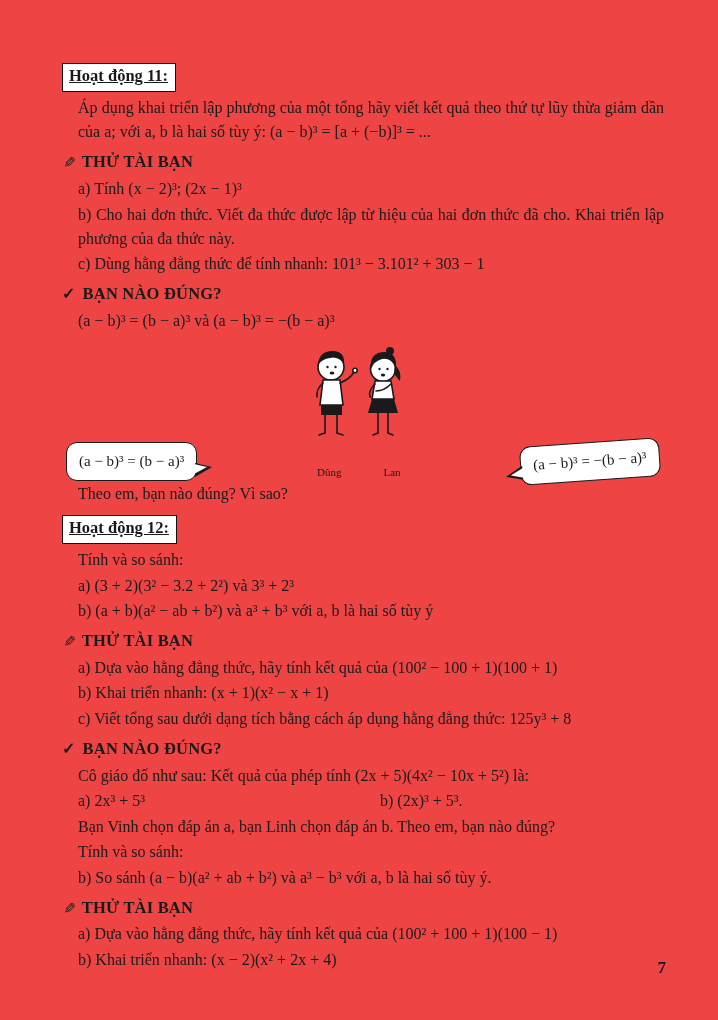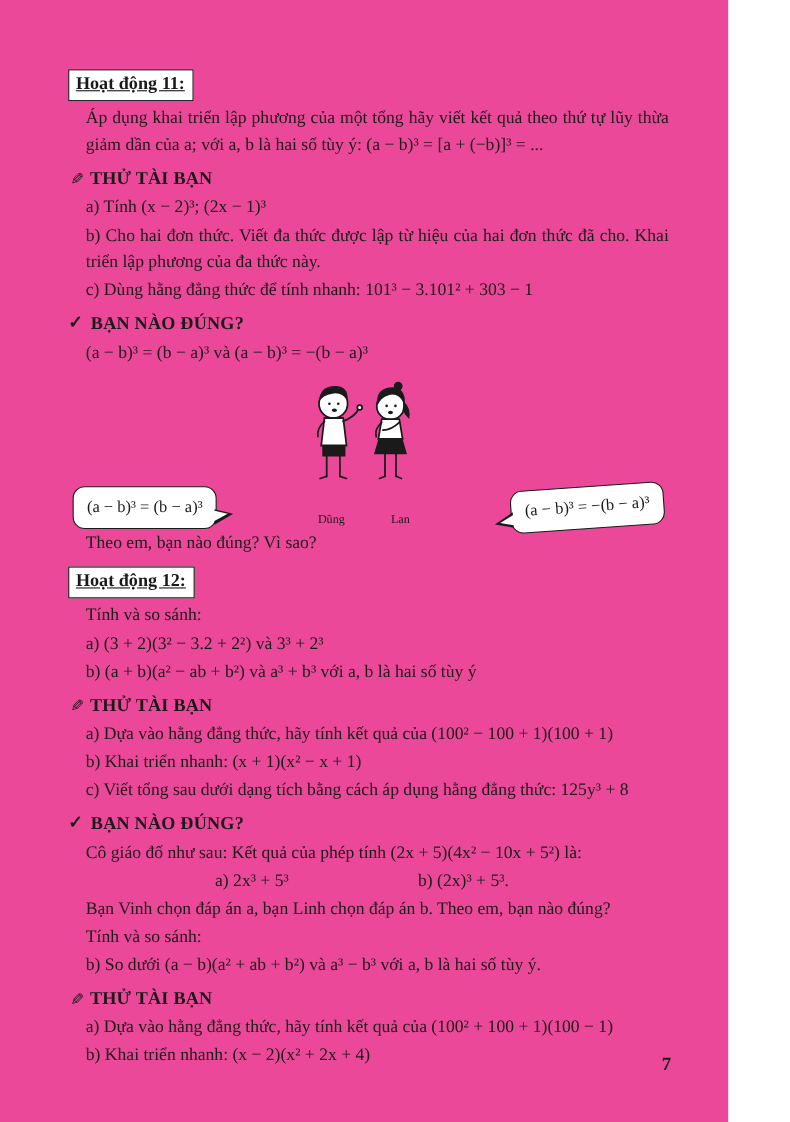--- a/index.html
+++ b/index.html
@@ -1,18 +1,18 @@
 <!DOCTYPE html>
 <html><head>
 <meta charset="utf-8">
 <style>
   html,body { margin:0; padding:0; background:#ffffff; }
   .page {
-    width:662px; height:1020px; box-sizing:border-box; position:relative;
-    background:#ec4899; color:#1a1a1a;
+    width:718px; height:1020px; box-sizing:border-box; position:relative;
+    background:#ef4444; color:#1a1a1a;
     font-family:"Liberation Serif", serif; font-size:16px; line-height:1.5;
     padding:56px 54px 0 62px; overflow:hidden;
   }
   .activity-box {
     display:inline-block; border:1.7px solid #111; padding:0 7px 2px 6px;
     font-weight:bold; text-decoration:underline; font-size:16.5px;
     margin:7px 0 3px 0; background:#fff;
   }
   .body { margin:1.5px 0 1.5px 16px; text-align:justify; }
   .heading {
@@ -48,21 +48,21 @@
     border-style:solid; border-width:10px 17px 4px 0;
     border-color:transparent #1a1a1a transparent transparent;
   }
   .bubble-right::after {
     content:""; position:absolute; left:-11px; bottom:7px;
     border-style:solid; border-width:7px 13px 3px 0;
     border-color:transparent #ffffff transparent transparent;
   }
   .children { display:flex; flex-direction:column; align-items:center; }
   .names { display:flex; gap:42px; font-size:11px; margin-top:17px; }
-  .options { display:flex; margin:1.5px 0 1.5px 16px;text-align:center; }
+  .options { display:flex; margin:1.5px 0 1.5px 16px; }
   .options .opt-a { width:302px; }
   .page-number {
     position:absolute; right:52px; bottom:40px; font-size:17px; font-weight:bold;
   }
 </style>
 </head>
 <body>
 
 <div class="page">
 
@@ -164,21 +164,21 @@
     <p class="body">Cô giáo đố như sau: Kết quả của phép tính (2x + 5)(4x² − 10x + 5²) là:</p>
     <div class="options">
       <span class="opt-a">a) 2x³ + 5³</span>
       <span class="opt-b">b) (2x)³ + 5³.</span>
     </div>
     <p class="body">Bạn Vinh chọn đáp án a, bạn Linh chọn đáp án b. Theo em, bạn nào đúng?</p>
   </section>
 
   <section>
     <p class="body">Tính và so sánh:</p>
-    <p class="body">b) So dưới (a − b)(a² + ab + b²) và a³ − b³ với a, b là hai số tùy ý.</p>
+    <p class="body">b) So sánh (a − b)(a² + ab + b²) và a³ − b³ với a, b là hai số tùy ý.</p>
 
     <div class="heading">
       <span class="icon pencil">✎</span>
       <span>THỬ TÀI BẠN</span>
     </div>
     <p class="body">a) Dựa vào hằng đẳng thức, hãy tính kết quả của (100² + 100 + 1)(100 − 1)</p>
     <p class="body">b) Khai triển nhanh: (x − 2)(x² + 2x + 4)</p>
     
   </section>
 

